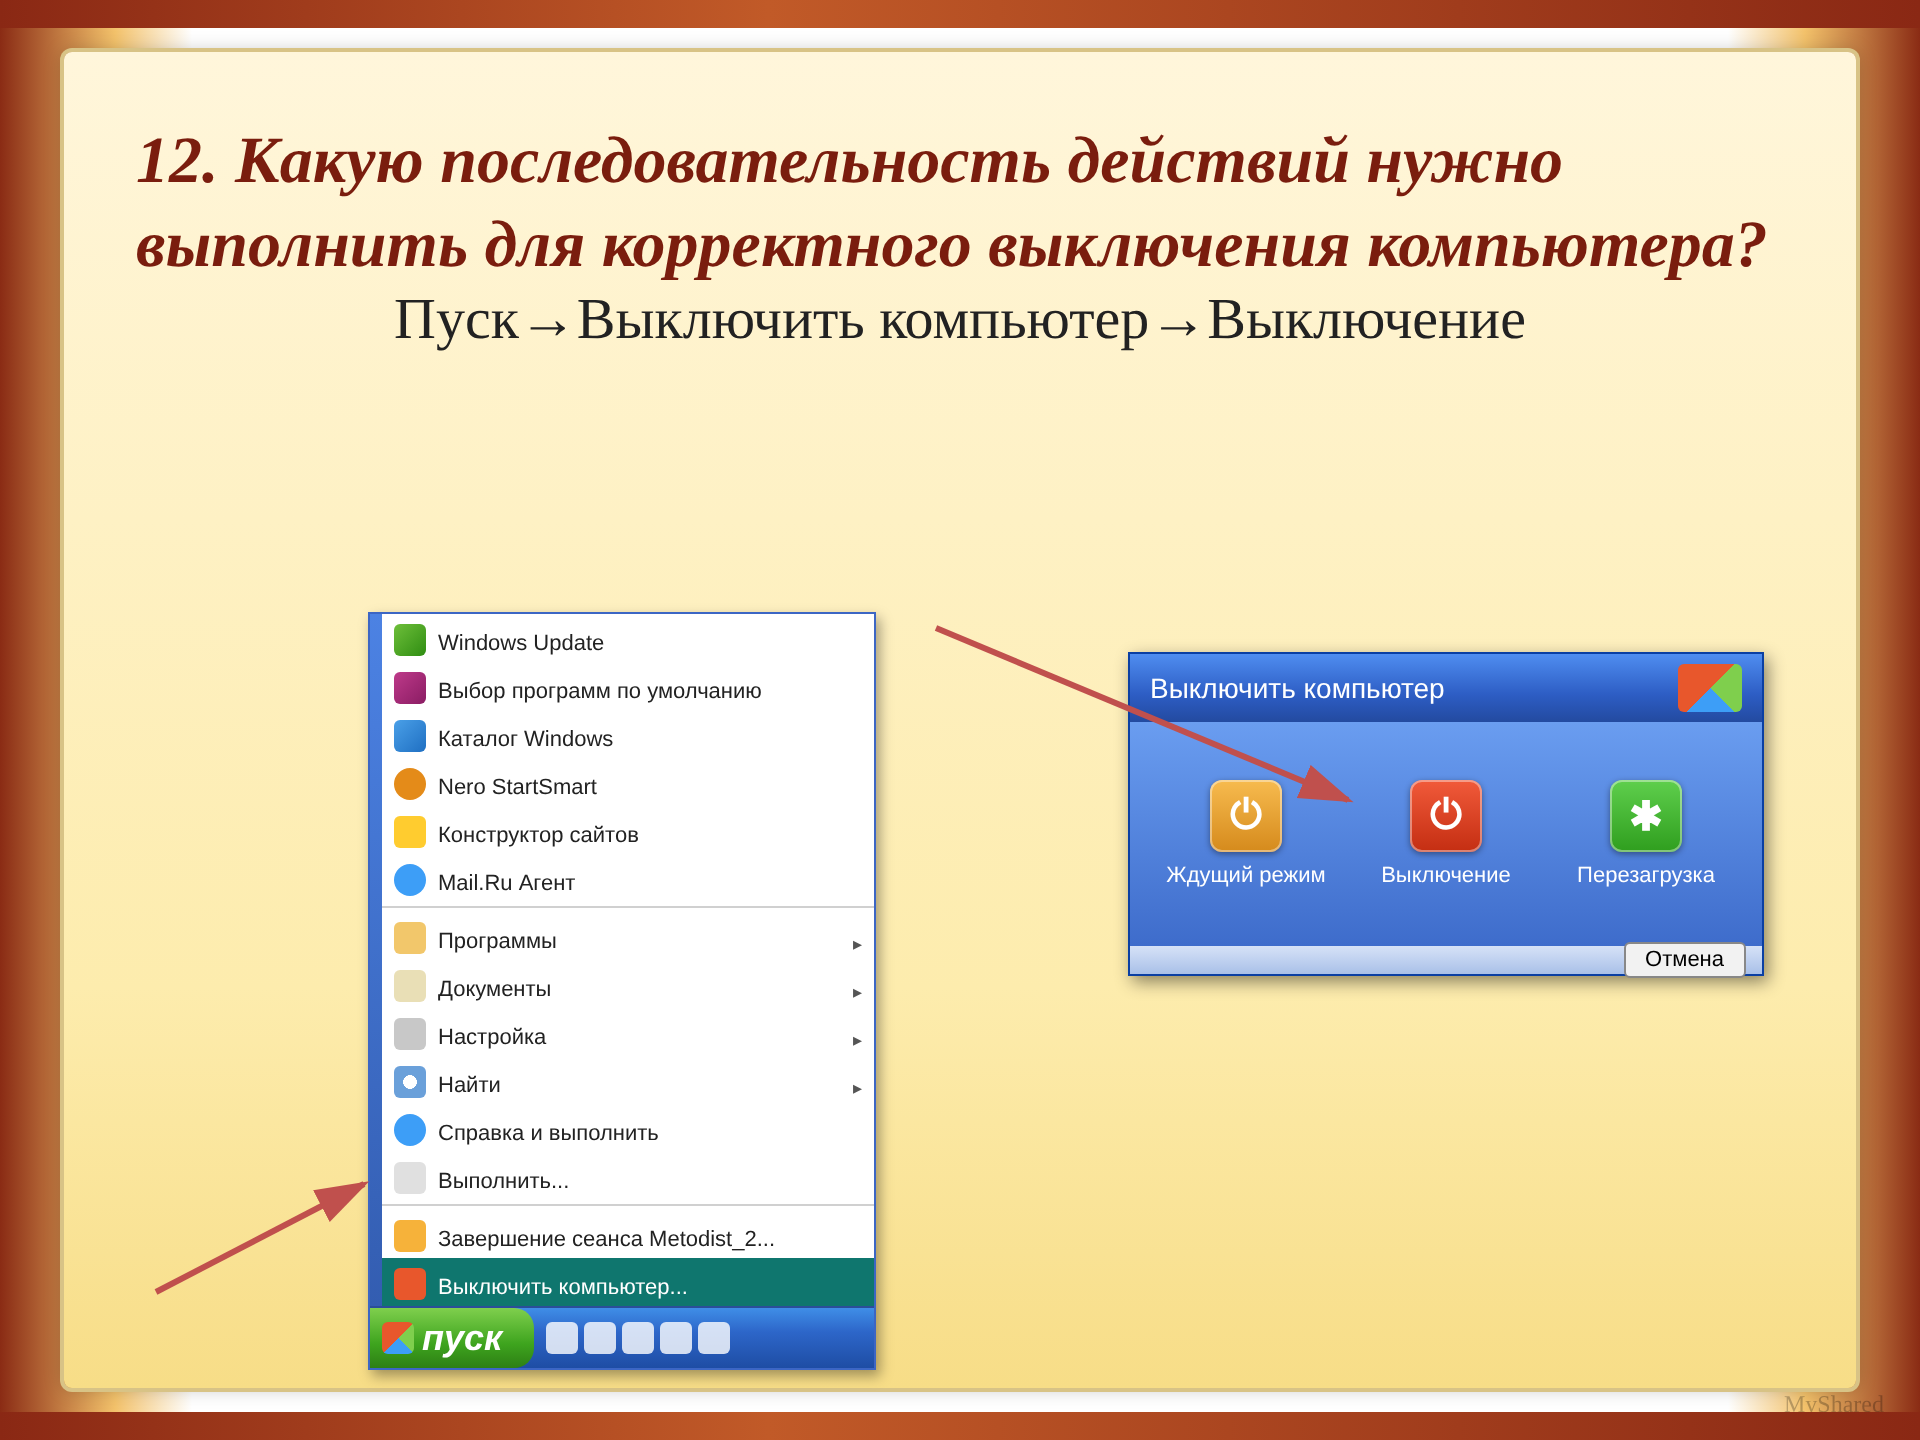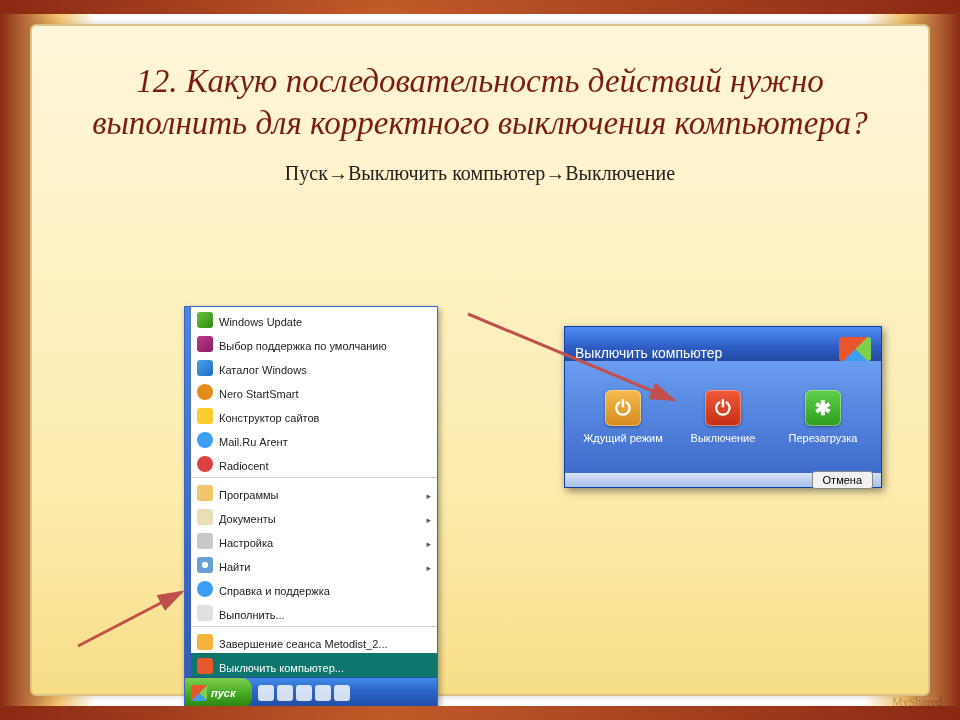--- a/index.html
+++ b/index.html
@@ -33,34 +33,33 @@
   .slide {
     position:absolute;
     left:32px; right:32px; top:26px; bottom:26px;
     background: linear-gradient(180deg,#fff6db 0%, #fdecad 70%, #f7dd87 100%);
     border-radius:4px;
     box-shadow: 0 0 0 2px #d8c386, 0 0 10px rgba(0,0,0,.25);
     padding: 34px 36px 20px 36px;
   }
 
   .question {
-    text-align:center;
+    text-align:left;
     color:#7a1d0e;
     font-style:italic;
     font-family: Georgia, "Times New Roman", serif;
-    font-weight:400;
+    font-weight:700;
     font-size:33px;
     line-height:1.28;
-    margin-bottom:18px;
   }
   .answer {
     text-align:center;
     color:#222;
     font-family: Georgia, "Times New Roman", serif;
-    font-size:20px;
+    font-size:29px;
     margin-bottom:12px;
   }
 
   
   .startmenu {
     position:absolute;
     left:152px;
     top:280px;
     width:252px;
     background:#fff;
@@ -131,21 +130,21 @@
     display:flex;
     align-items:center;
     border-top:1px solid #2a4e9a;
   }
   .startbtn {
     height:100%;
     background:linear-gradient(180deg,#7fcf4d 0%,#3ea41e 60%,#2d7f14 100%);
     color:#fff;
     font-style:italic;
     font-weight:bold;
-    font-size:11px;
+    font-size:18px;
     padding:0 16px 0 26px;
     display:flex;align-items:center;
     border-top-right-radius:10px;
     border-bottom-right-radius:10px;
     position:relative;
   }
   .startbtn::before{
     content:"";
     position:absolute;left:6px;top:50%;transform:translateY(-50%);
     width:16px;height:16px;border-radius:3px;
@@ -171,21 +170,21 @@
     width:316px;
     background:#fff;
     border:1px solid #0a3fa3;
     box-shadow:2px 3px 8px rgba(0,0,0,.45);
   }
   .dlg-title {
     height:34px;
     background:linear-gradient(180deg,#4f8df0 0%,#2d5dc4 60%,#234aa0 100%);
     color:#fff;
     font-size:14px;
-    display:flex;align-items:flex-end;
+    display:flex;align-items:center;
     padding:0 10px;
     justify-content:space-between;
   }
   .winflag{
     width:32px;height:24px;
     background:
       linear-gradient(135deg,#e8572c 0 50%,transparent 50%),
       linear-gradient(225deg,#7fcf4d 0 50%,transparent 50%),
       linear-gradient(315deg,#3d9ef7 0 50%,transparent 50%),
       linear-gradient(45deg,#ffcc2f 0 50%,transparent 50%);
@@ -241,41 +240,37 @@
     <div class="startmenu">
       <div class="body">
         <div class="leftbar"></div>
         <div class="items" id="sm-items">
             <div class="sm-item">
               <span class="ico ico-update"></span>
               <span>Windows Update</span>
             </div>
             <div class="sm-item">
               <span class="ico ico-defprog"></span>
-              <span>Выбор поддержка по умолчанию</span>
+              <span>Выбор программ по умолчанию</span>
             </div>
             <div class="sm-item">
               <span class="ico ico-catalog"></span>
               <span>Каталог Windows</span>
             </div>
             <div class="sm-item">
               <span class="ico ico-nero"></span>
               <span>Nero StartSmart</span>
             </div>
             <div class="sm-item">
               <span class="ico ico-sites"></span>
               <span>Конструктор сайтов</span>
             </div>
             <div class="sm-item">
               <span class="ico ico-mailru"></span>
               <span>Mail.Ru Агент</span>
-            </div>
-            <div class="sm-item">
-              <span class="ico ico-radio"></span>
-              <span>Radiocent</span>
             </div>
             <div class="sm-sep"></div>
             <div class="sm-item">
               <span class="ico ico-progs"></span>
               <span>Программы</span>
               <span class="arrow">▸</span>
             </div>
             <div class="sm-item">
               <span class="ico ico-docs"></span>
               <span>Документы</span>
@@ -286,21 +281,21 @@
               <span>Настройка</span>
               <span class="arrow">▸</span>
             </div>
             <div class="sm-item">
               <span class="ico ico-search"></span>
               <span>Найти</span>
               <span class="arrow">▸</span>
             </div>
             <div class="sm-item">
               <span class="ico ico-help"></span>
-              <span>Справка и поддержка</span>
+              <span>Справка и выполнить</span>
             </div>
             <div class="sm-item">
               <span class="ico ico-run"></span>
               <span>Выполнить...</span>
             </div>
             <div class="sm-sep"></div>
             <div class="sm-item">
               <span class="ico ico-logoff"></span>
               <span>Завершение сеанса Metodist_2...</span>
             </div>

